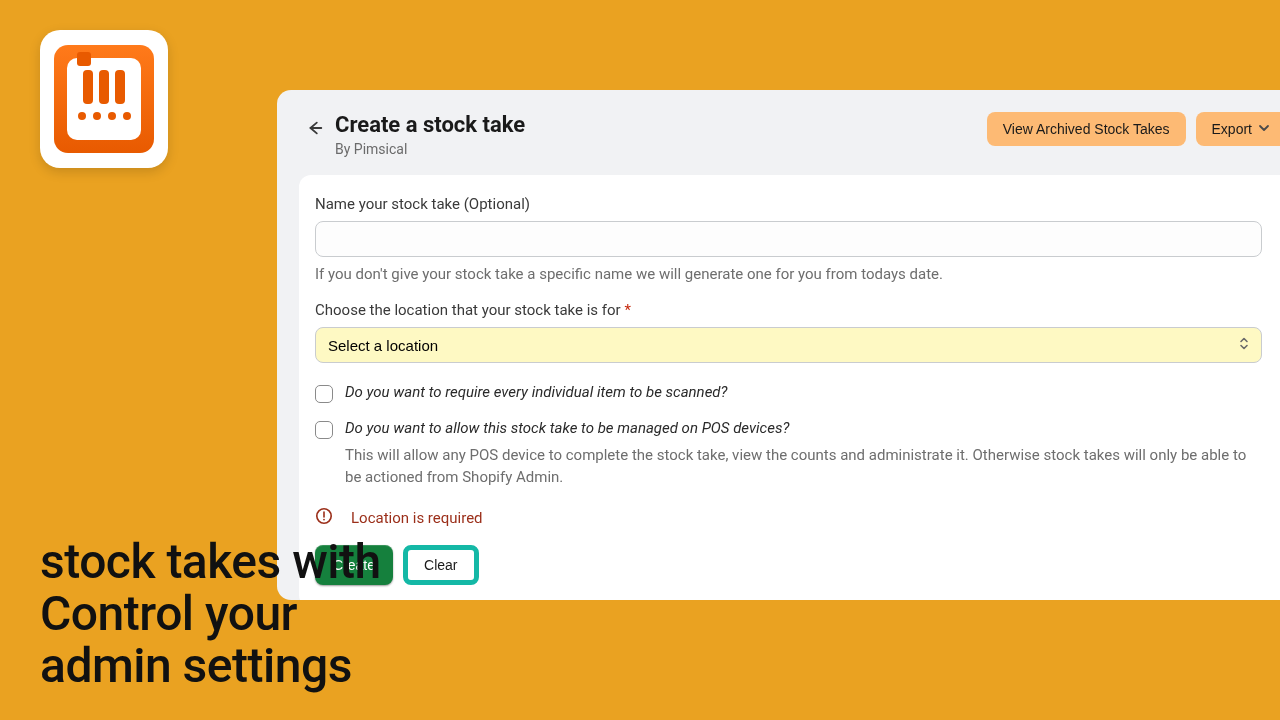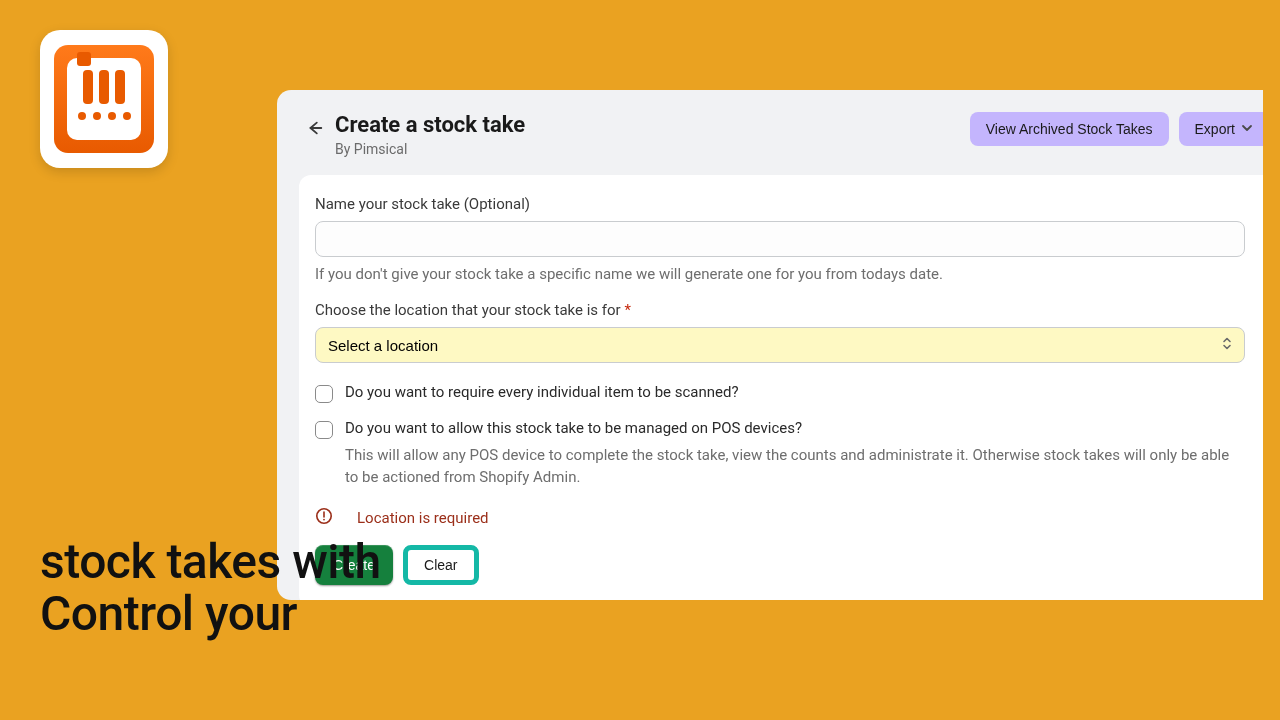--- a/index.html
+++ b/index.html
@@ -68,21 +68,21 @@
     top: -6px; left: 10px;
     width: 14px; height: 14px;
     background: #e85a00;
     border-radius: 3px;
   }
 
   .panel {
     position: absolute;
     top: 90px;
     left: 277px;
-    right: 17px;
+    right: 0;
     background: #f1f2f4;
     border-radius: 14px 0 0 14px;
     padding: 0;
     height: 510px;
     overflow: hidden;
   }
 
   .panel-header {
     display: flex;
     align-items: flex-start;
@@ -110,21 +110,21 @@
     font-size: 14px;
     color: #6b6b6b;
     margin-top: 4px;
   }
   .panel-header-right {
     display: flex;
     gap: 10px;
     padding-right: 0;
   }
   .btn-secondary {
-    background: #c4b5fd;
+    background: #fdba74;
     border: none;
     border-radius: 8px;
     padding: 9px 16px;
     font-size: 14px;
     color: #1a1a1a;
     cursor: pointer;
     display: flex;
     align-items: center;
     gap: 6px;
   }
@@ -183,20 +183,21 @@
     transform: translateY(-50%);
     pointer-events: none;
   }
   .select-caret svg { width: 12px; height: 14px; }
 
   .checkbox-row {
     display: flex;
     align-items: flex-start;
     gap: 12px;
     margin-bottom: 16px;
+    font-style: italic;
   }
   .checkbox-row.tight { margin-bottom: 6px; }
   .checkbox {
     width: 18px; height: 18px;
     border: 1.5px solid #8a8a8a;
     border-radius: 5px;
     flex-shrink: 0;
     margin-top: 2px;
     cursor: pointer;
     background: #fff;
@@ -209,21 +210,21 @@
     font-size: 15px;
     color: #6e6e6e;
     line-height: 1.45;
     margin-left: 30px;
     margin-bottom: 18px;
   }
 
   .error-row {
     display: flex;
     align-items: center;
-    gap: 24px;
+    gap: 18px;
     color: #9b2f1a;
     font-size: 15px;
     margin-bottom: 16px;
   }
   .error-row svg { width: 18px; height: 18px; flex-shrink: 0; }
 
   .action-row {
     display: flex;
     gap: 10px;
   }
@@ -356,13 +357,14 @@
       <button class="btn-primary">Create</button>
       <button class="btn-outline">Clear</button>
     </div>
 
   </div>
 </div>
 
 <div class="hero-text">
   <div>stock takes with</div>
   <div>Control your</div>
+  <div>admin settings</div>
 </div>
 
 </body></html>

